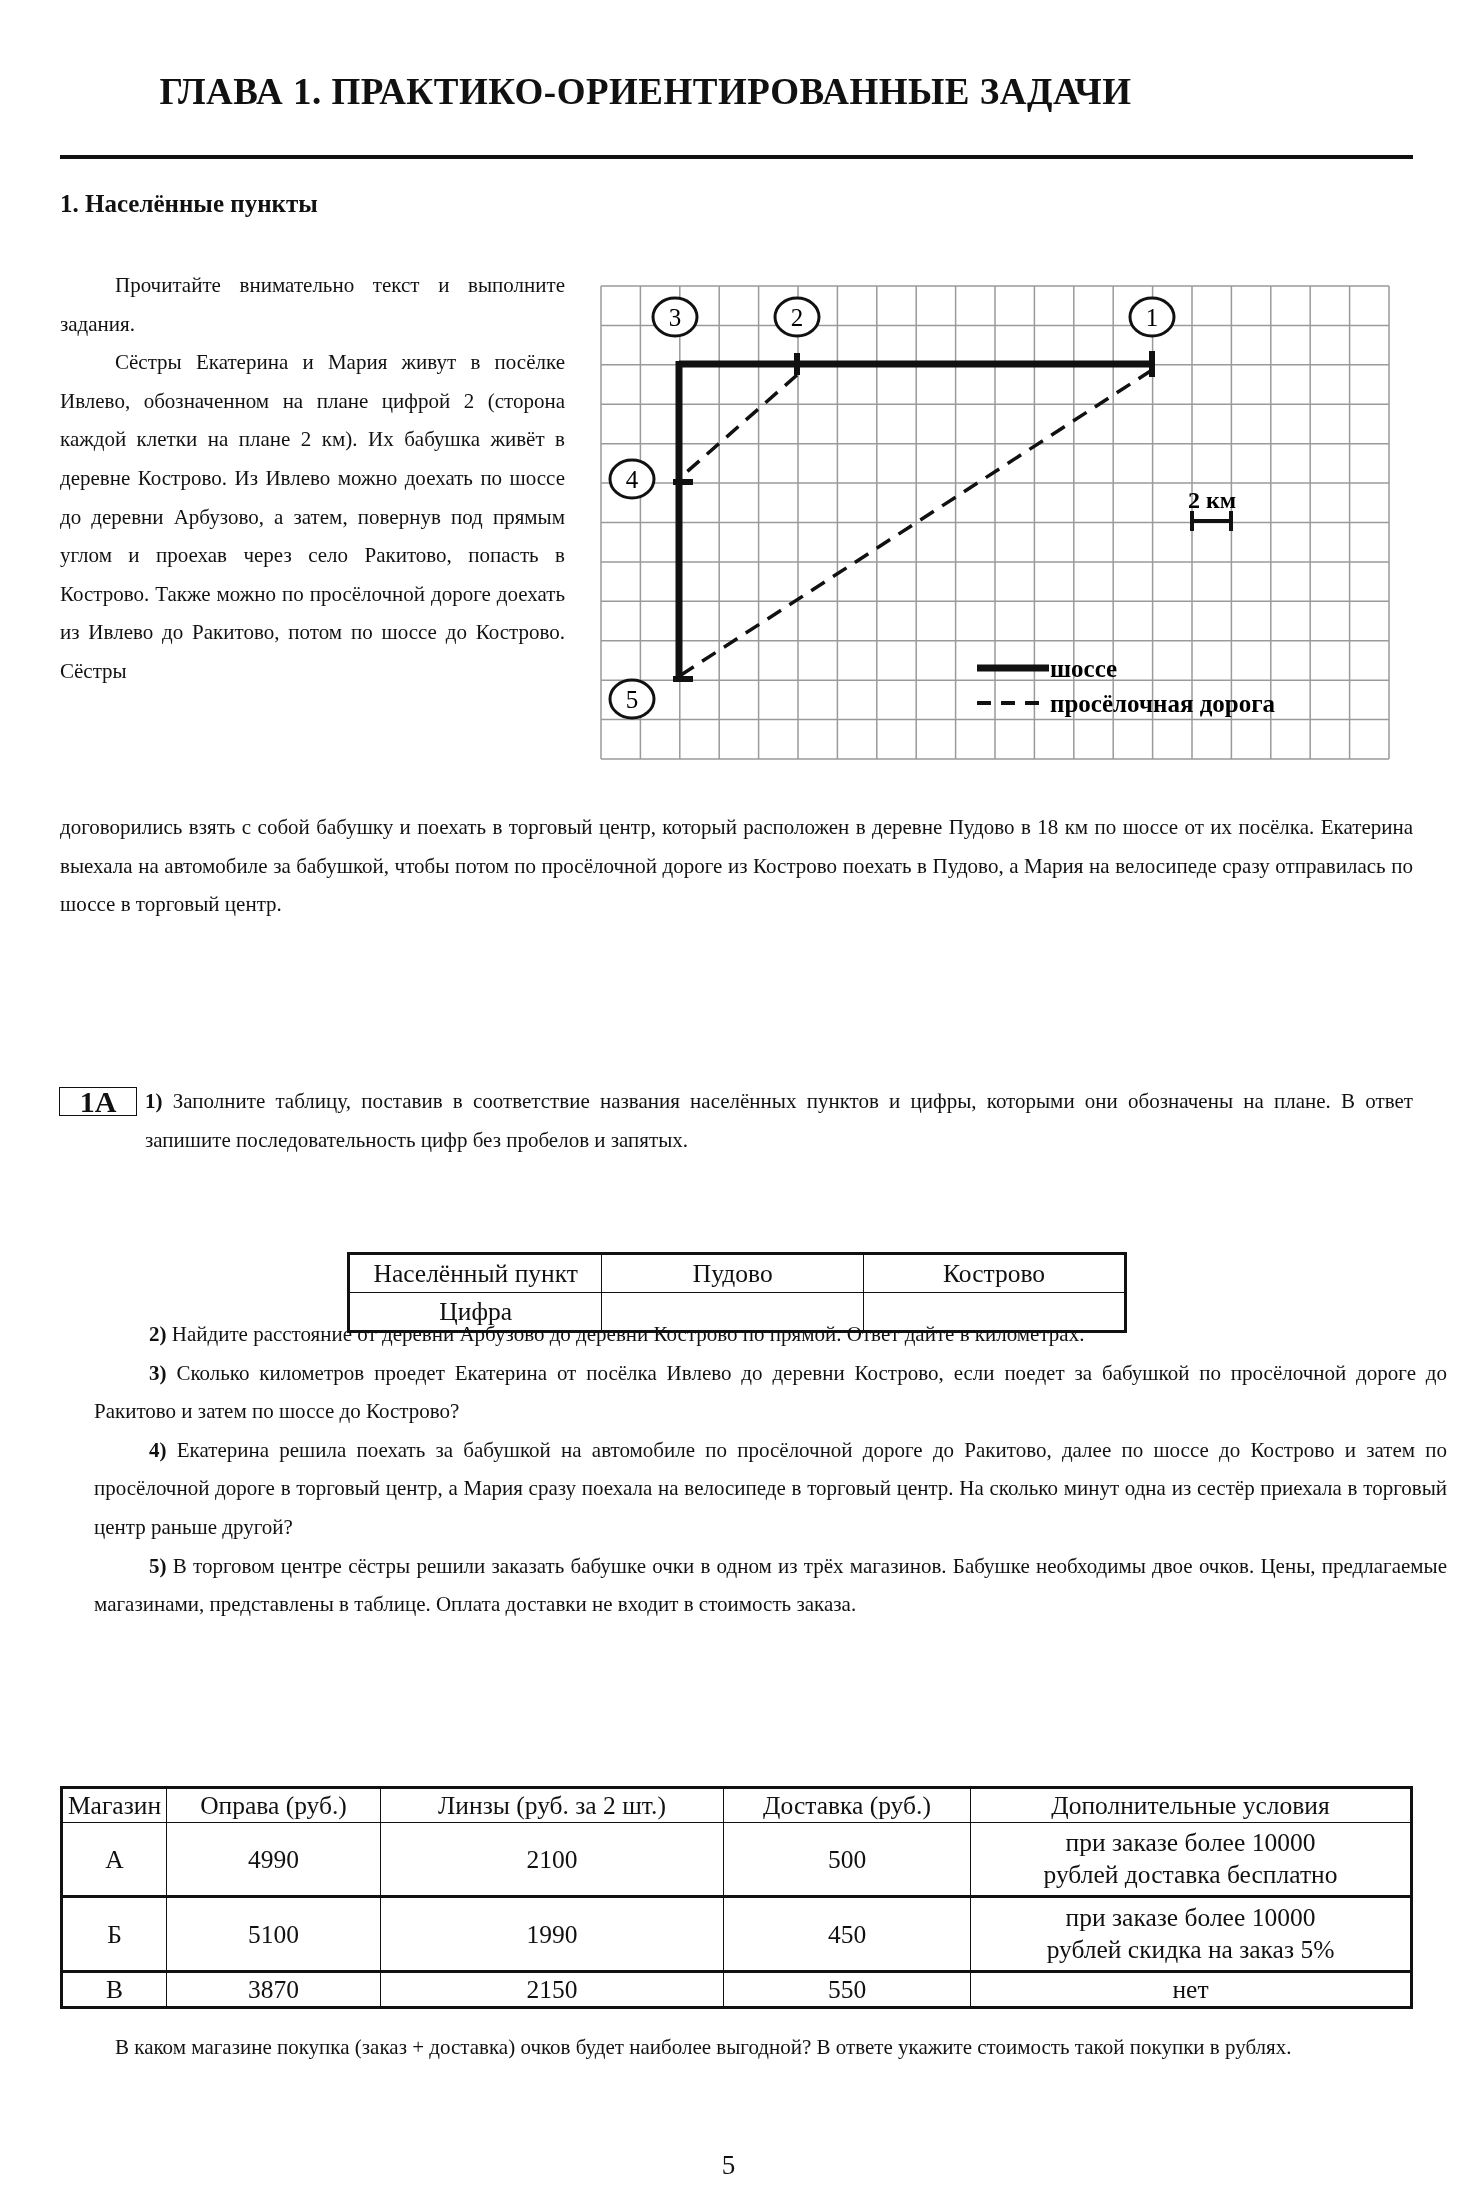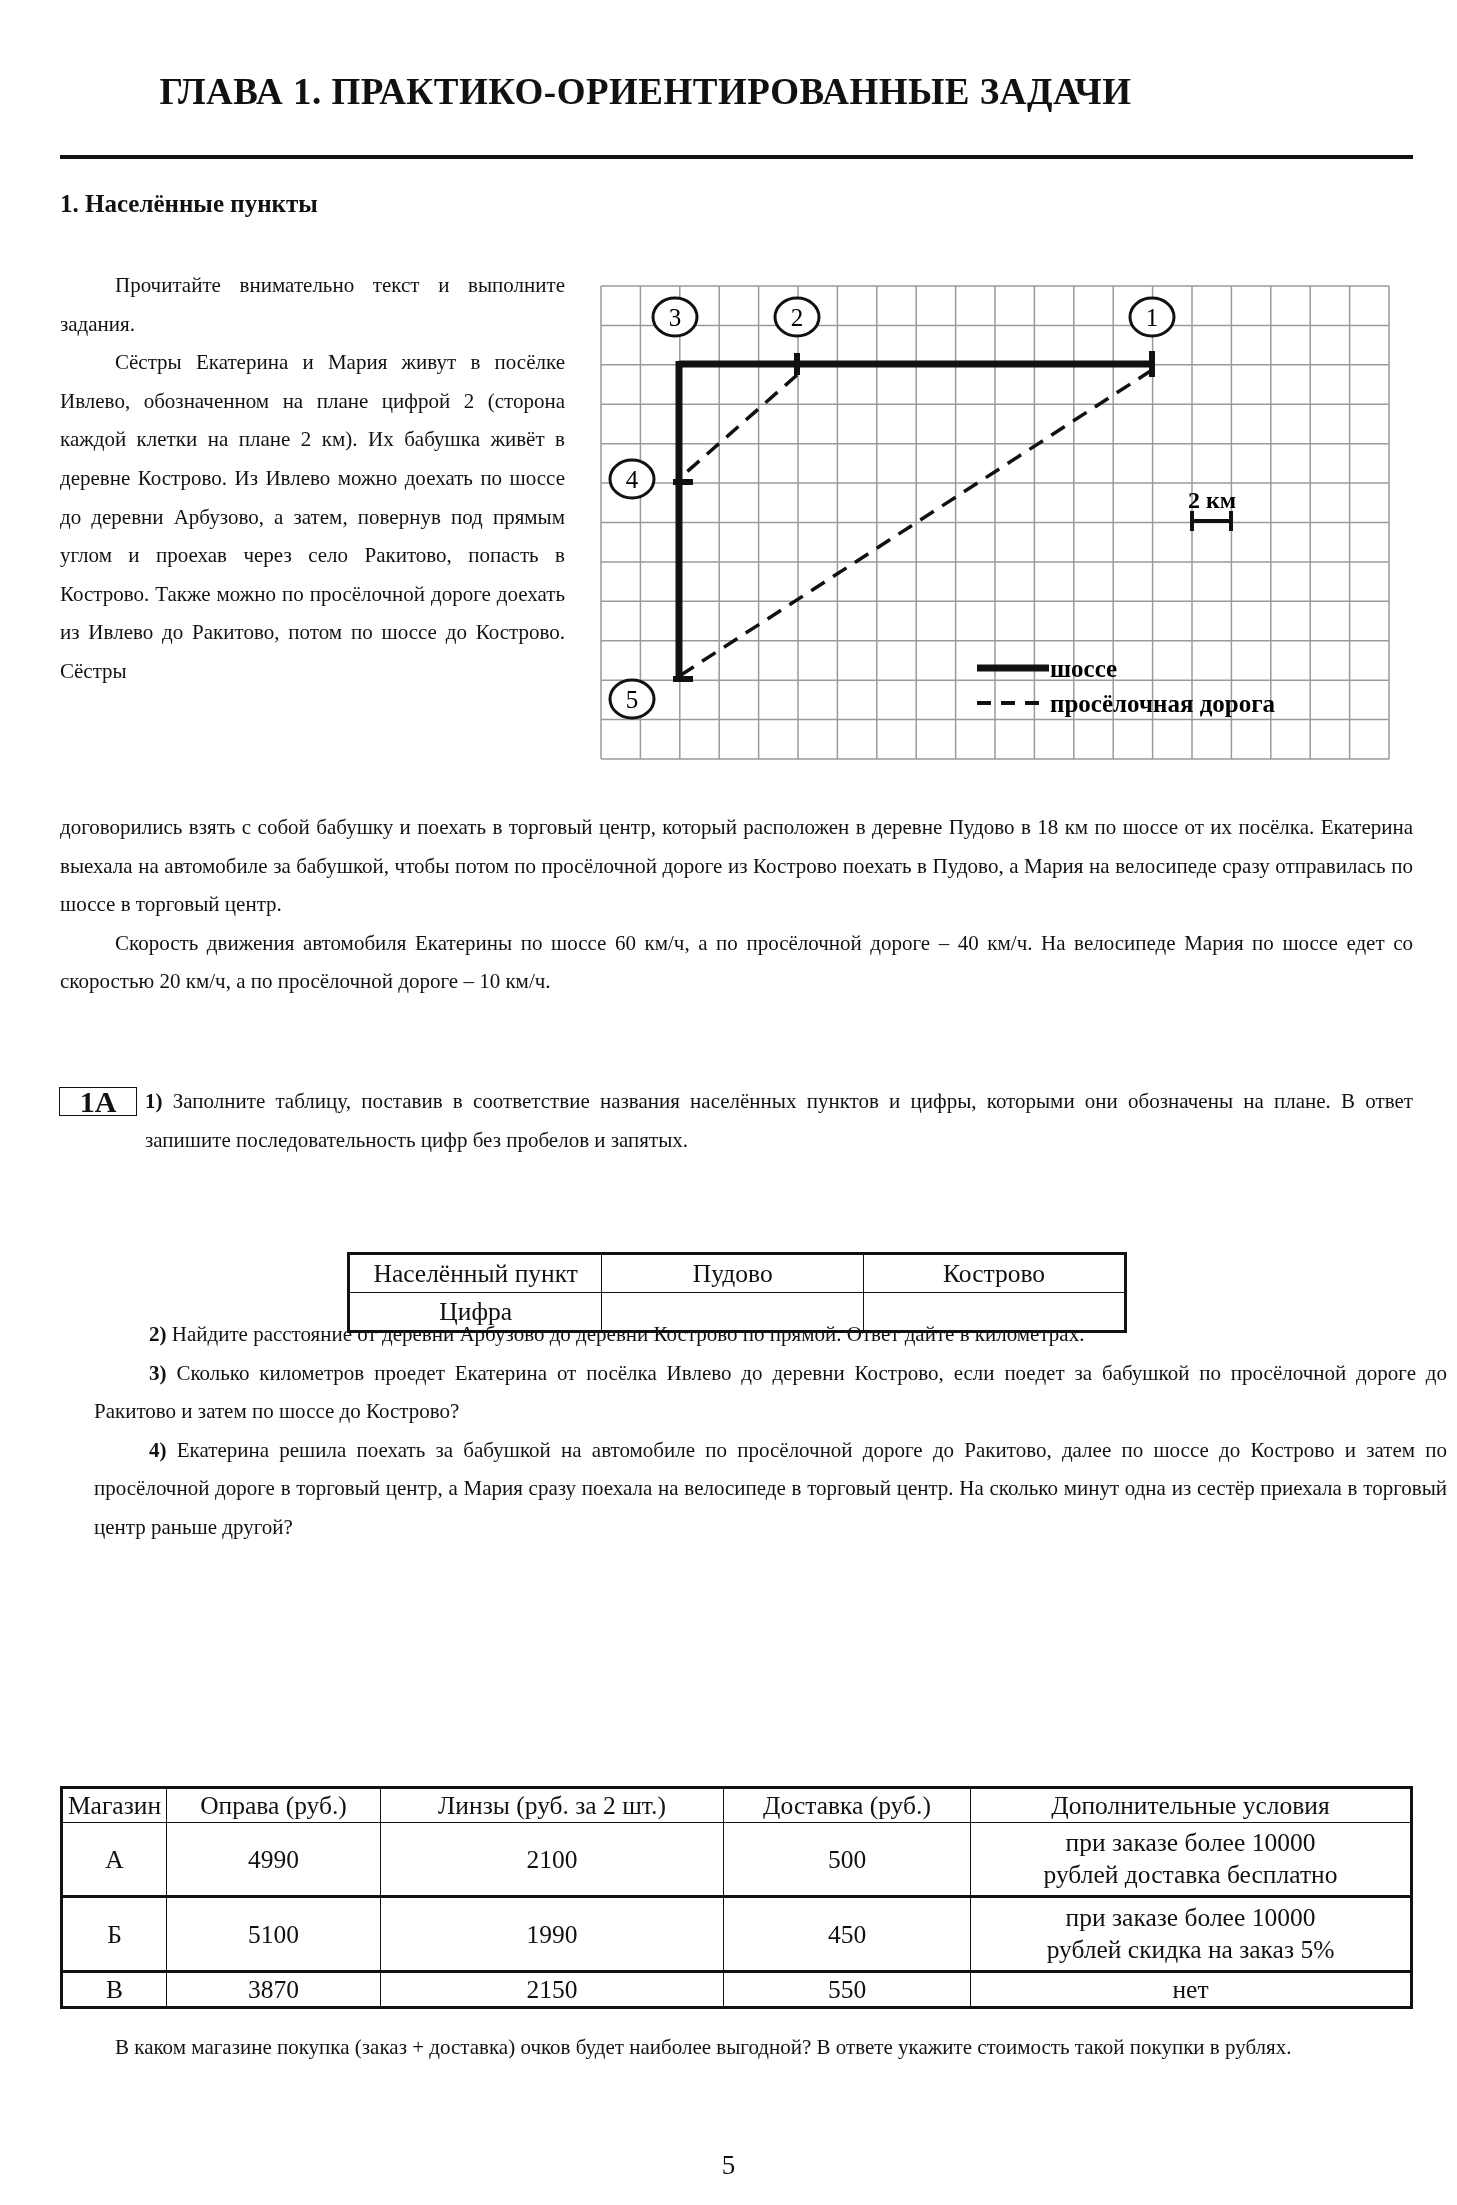--- a/index.html
+++ b/index.html
@@ -119,21 +119,20 @@
   <g>
     <line x1="377" y1="383" x2="449" y2="383" stroke="#111" stroke-width="7"></line>
     <text x="450" y="392" font-family="Liberation Serif, serif" font-weight="bold" font-size="25">шоссе</text>
     <line x1="377" y1="418" x2="449" y2="418" stroke="#111" stroke-width="4" stroke-dasharray="14,10"></line>
     <text x="450" y="427" font-family="Liberation Serif, serif" font-weight="bold" font-size="25">просёлочная дорога</text>
   </g>
 </svg>
 
 <div class="abs txt full" style="top:808px;">
   <p>договорились взять с собой бабушку и поехать в торговый центр, который расположен в деревне Пудово в 18 км по шоссе от их посёлка. Екатерина выехала на автомобиле за бабушкой, чтобы потом по просёлочной дороге из Кострово поехать в Пудово, а Мария на велосипеде сразу отправилась по шоссе в торговый центр.</p>
-  <p class="indent">Скорость движения автомобиля Екатерины по шоссе 60 км/ч, а по просёлочной дороге – 40 км/ч. На велосипеде Мария по шоссе едет со скоростью 20 км/ч, а по просёлочной дороге – 10 км/ч.</p>
 </div>
 
 <div class="abs task-box">1А</div>
 <div class="abs txt" style="left:145px; top:1082px; width:1268px; text-align:justify;">
   <span class="b">1)</span>
   <span>Заполните таблицу, поставив в соответствие названия населённых пунктов и цифры, которыми они обозначены на плане. В ответ запишите последовательность цифр без пробелов и запятых.</span>
 </div>
 
 <table class="abs t1">
   <tbody>
@@ -147,20 +146,21 @@
     <td></td>
     <td></td>
   </tr>
 </tbody>
   </table>
 
 <div class="abs txt full" style="top:1315px;margin-left:34px;">
   <p class="indent"><span class="b">2)</span> <span>Найдите расстояние от деревни Арбузово до деревни Кострово по прямой. Ответ дайте в километрах.</span></p>
   <p class="indent"><span class="b">3)</span> <span>Сколько километров проедет Екатерина от посёлка Ивлево до деревни Кострово, если поедет за бабушкой по просёлочной дороге до Ракитово и затем по шоссе до Кострово?</span></p>
   <p class="indent"><span class="b">4)</span> <span>Екатерина решила поехать за бабушкой на автомобиле по просёлочной дороге до Ракитово, далее  по шоссе до Кострово и затем по просёлочной дороге в торговый центр, а Мария сразу поехала на велосипеде в торговый центр. На сколько минут одна из сестёр приехала в торговый центр раньше другой?</span></p>
+  <p class="indent"><span class="b">5)</span> <span>В торговом центре сёстры решили заказать бабушке очки в одном из трёх магазинов. Бабушке необходимы двое очков. Цены, предлагаемые магазинами, представлены в таблице. Оплата доставки не входит в стоимость заказа.</span></p>
 </div>
 
 <table class="abs t2">
   <tbody>
       <tr>
     <td style="width:103px">Магазин</td>
     <td style="width:213px">Оправа (руб.)</td>
     <td style="width:342px">Линзы (руб. за 2 шт.)</td>
     <td style="width:246px">Доставка (руб.)</td>
     <td>Дополнительные условия</td>

